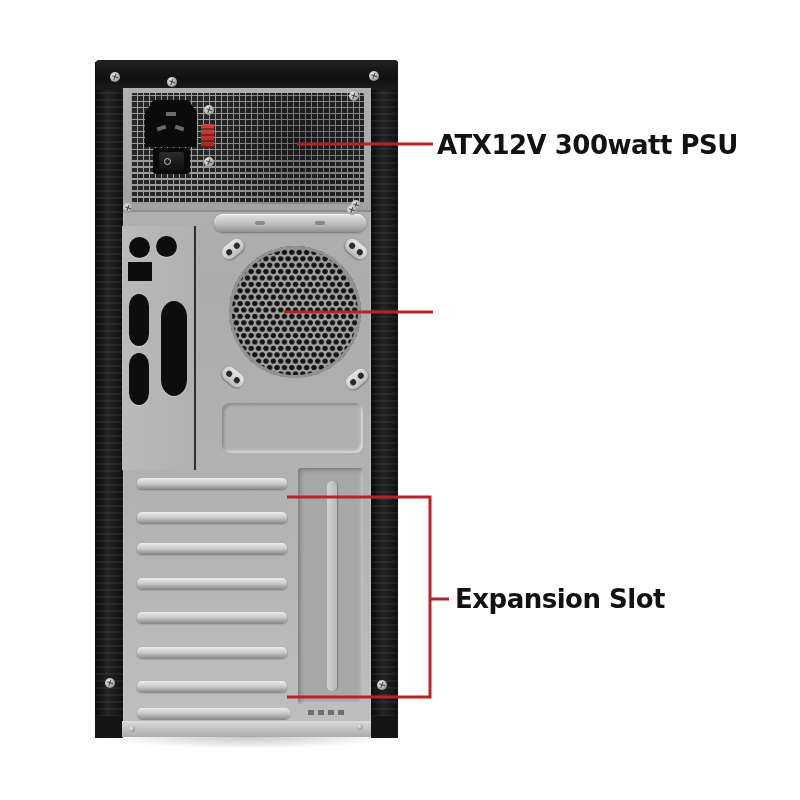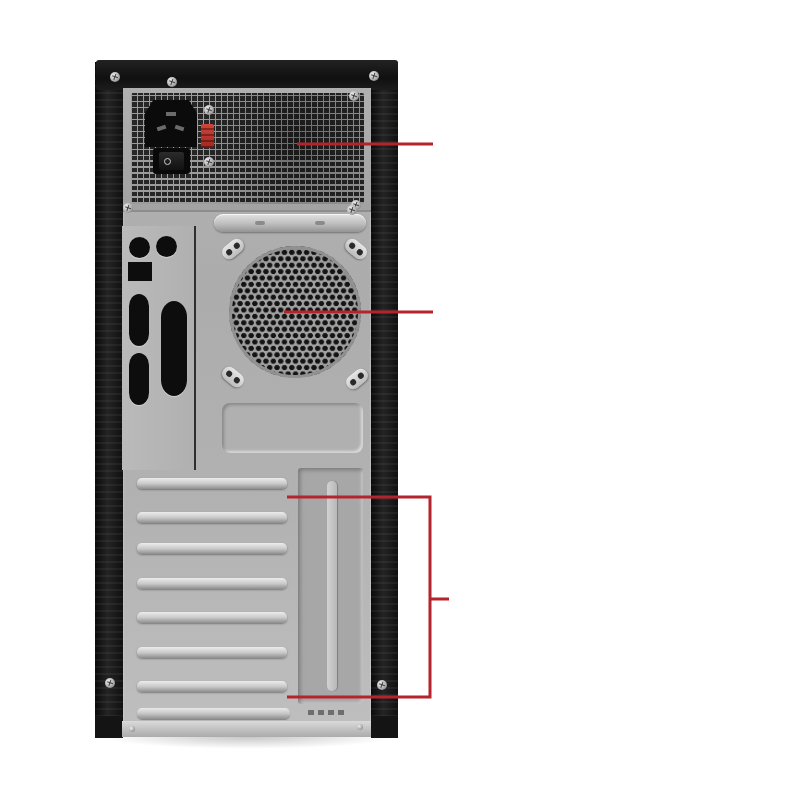--- a/index.html
+++ b/index.html
@@ -229,13 +229,15 @@
     <div class="bolt" style="left:129px;top:726px;"></div>
     <div class="bolt" style="left:357px;top:724px;"></div>
   </div>
 
   <svg class="anno-svg">
     <line x1="297" y1="144" x2="433" y2="144" stroke-width="3" stroke="#b5232d"></line>
     <line x1="284" y1="312" x2="433" y2="312" stroke-width="3" stroke="#b5232d"></line>
     <path d="M287 497 H430 V697 H287 M430 599 H449" fill="none" stroke-width="3" stroke="#b5232d"></path>
   </svg>
 
+  <div class="callout-label lbl-psu">ATX12V 300watt PSU</div>
+  <div class="callout-label lbl-slot">Expansion Slot</div>
 </div>
 
 </body></html>

